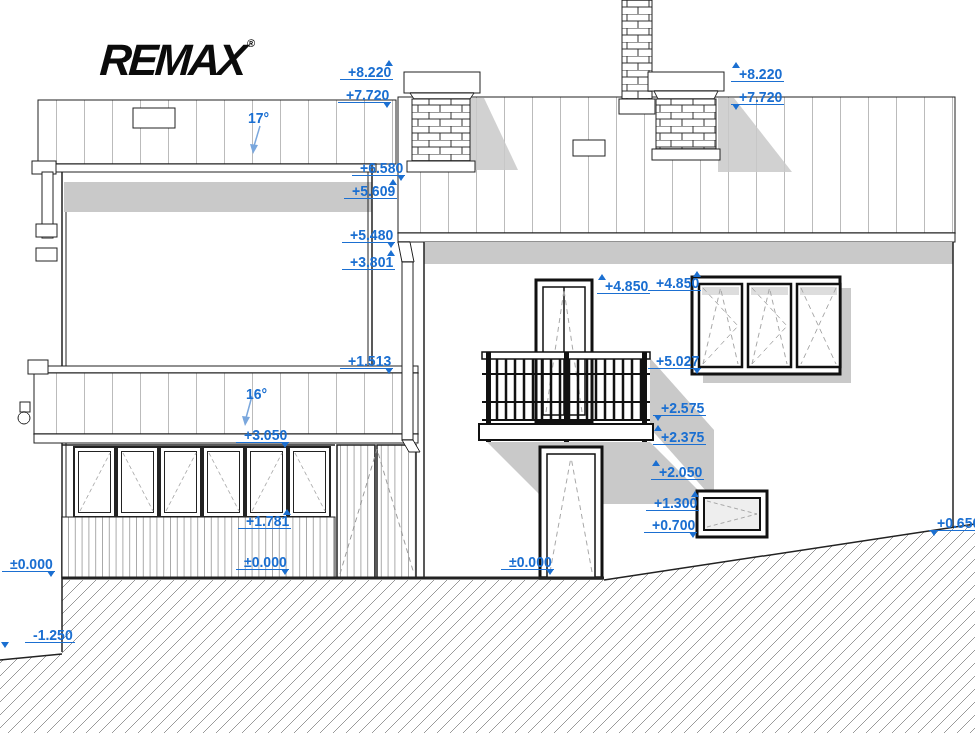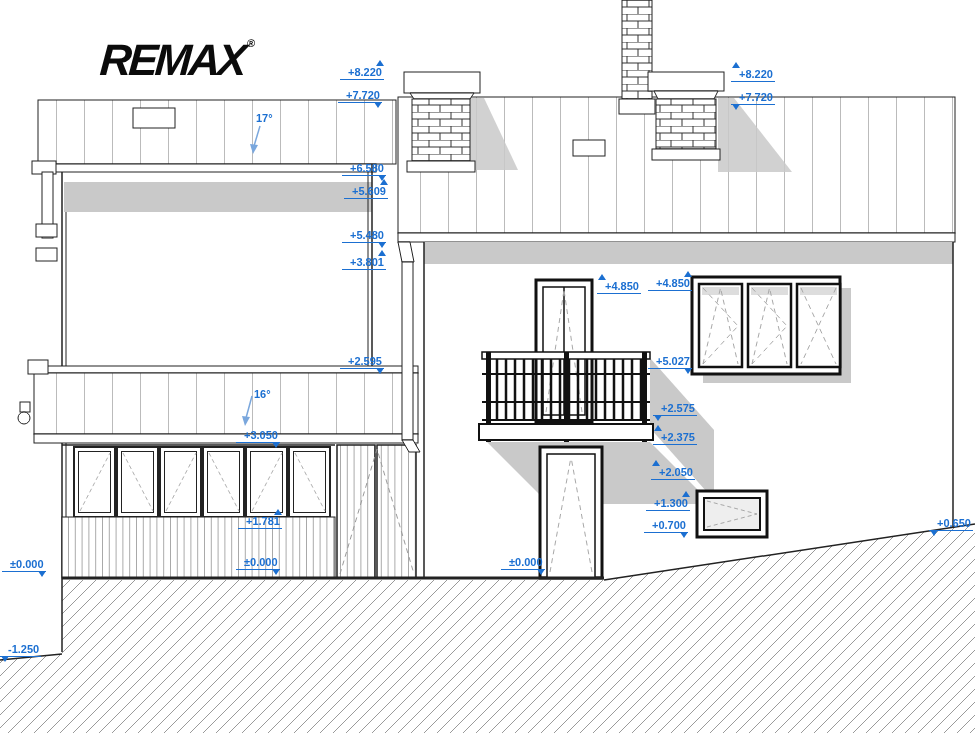--- a/index.html
+++ b/index.html
@@ -2,24 +2,24 @@
 <html><head>
 <meta charset="utf-8">
 <style>
   html,body{margin:0;padding:0;background:#fff;}
   .stage{position:relative;width:975px;height:733px;background:#fff;overflow:hidden;
          font-family:"Liberation Sans",sans-serif;}
   .stage svg{position:absolute;left:0;top:0;}
   .logo{position:absolute;left:100px;top:38px;color:#0b0b0b;font-weight:bold;font-style:italic;
         font-size:44px;letter-spacing:-3px;transform:skewX(-4deg);line-height:1;}
   .logo sup{font-size:11px;font-style:normal;vertical-align:28px;letter-spacing:0;margin-left:2px;}
-  .elev{position:absolute;color:#1b6fd1;font-size:11px;line-height:13px;white-space:nowrap;text-decoration:underline;}
+  .elev{position:absolute;color:#1b6fd1;font-size:14px;line-height:13px;white-space:nowrap;text-decoration:underline;}
   .elev b{display:inline-block;font-weight:bold;border-bottom:1.6px solid #1b6fd1;
           padding:0 2px 0 8px;}
-  .elev.slope b{border-bottom:none;padding:0;margin-left:8px;}
+  .elev.slope b{border-bottom:none;padding:0;}
   .arr{position:absolute;width:0;height:0;border-left:4.5px solid transparent;
        border-right:4.5px solid transparent;}
   .dir-up .arr{border-bottom:6px solid #1b6fd1;top:-6px;}
   .dir-down .arr{border-top:6px solid #1b6fd1;top:100%;margin-top:-1px;}
   .side-left .arr{left:1px;}
   .side-right .arr{right:0;}
 </style>
 </head>
 <body>
 
@@ -226,32 +226,32 @@
   </g>
 </svg>
 
 <div class="logo">
   <span>REMAX</span><sup>®</sup>
 </div>
 
 <div>
       <span class="elev dir-up side-right" style="left: 340px; top: 66px;"><i class="arr"></i><b>+8.220</b></span>
       <span class="elev dir-down side-right" style="left: 338px; top: 89px;"><i class="arr"></i><b>+7.720</b></span>
-      <span class="elev dir-down side-right" style="left: 342px; top: 162px; text-align: center;"><i class="arr"></i><b>+6.580</b></span>
+      <span class="elev dir-down side-right" style="left: 352px; top: 162px; text-align: center;"><i class="arr"></i><b>+6.580</b></span>
       <span class="elev dir-up side-right" style="left: 344px; top: 185px;"><i class="arr"></i><b>+5.609</b></span>
       <span class="elev dir-down side-right" style="left: 342px; top: 229px;"><i class="arr"></i><b>+5.480</b></span>
       <span class="elev dir-up side-right" style="left: 342px; top: 256px;"><i class="arr"></i><b>+3.801</b></span>
       <span class="elev slope dir-down side-right" style="left: 248px; top: 112px;"><b>17°</b></span>
-      <span class="elev dir-down side-right" style="left: 340px; top: 355px;"><i class="arr"></i><b>+2.595</b></span>
+      <span class="elev dir-down side-right" style="left: 340px; top: 355px;"><i class="arr"></i><b>+1.513</b></span>
       <span class="elev slope dir-down side-right" style="left: 246px; top: 388px;"><b>16°</b></span>
       <span class="elev dir-down side-right" style="left: 236px; top: 429px;"><i class="arr"></i><b>+3.050</b></span>
       <span class="elev dir-up side-right" style="left: 238px; top: 515px;"><i class="arr"></i><b>+1.781</b></span>
       <span class="elev dir-down side-right" style="left: 236px; top: 556px;"><i class="arr"></i><b>±0.000</b></span>
       <span class="elev dir-down side-right" style="left: 2px; top: 558px;"><i class="arr"></i><b>±0.000</b></span>
-      <span class="elev dir-down side-left" style="left: 0px; top: 643px;"><i class="arr"></i><b>-1.250</b></span>
+      <span class="elev dir-down side-left" style="left: 0px; top: 629px; padding-left: 25px;"><i class="arr"></i><b>-1.250</b></span>
       <span class="elev dir-up side-left" style="left: 597px; top: 280px;"><i class="arr"></i><b>+4.850</b></span>
       <span class="elev dir-up side-right" style="left: 648px; top: 277px;"><i class="arr"></i><b>+4.850</b></span>
       <span class="elev dir-down side-right" style="left: 648px; top: 355px;"><i class="arr"></i><b>+5.027</b></span>
       <span class="elev dir-down side-left" style="left: 653px; top: 402px;"><i class="arr"></i><b>+2.575</b></span>
       <span class="elev dir-up side-left" style="left: 653px; top: 431px; text-align: right;"><i class="arr"></i><b>+2.375</b></span>
       <span class="elev dir-up side-left" style="left: 651px; top: 466px;"><i class="arr"></i><b>+2.050</b></span>
       <span class="elev dir-up side-right" style="left: 646px; top: 497px; text-align: center;"><i class="arr"></i><b>+1.300</b></span>
       <span class="elev dir-down side-right" style="left: 644px; top: 519px;"><i class="arr"></i><b>+0.700</b></span>
       <span class="elev dir-down side-right" style="left: 501px; top: 556px;"><i class="arr"></i><b>±0.000</b></span>
       <span class="elev dir-down side-left" style="left: 929px; top: 517px;"><i class="arr"></i><b>+0.650</b></span>

